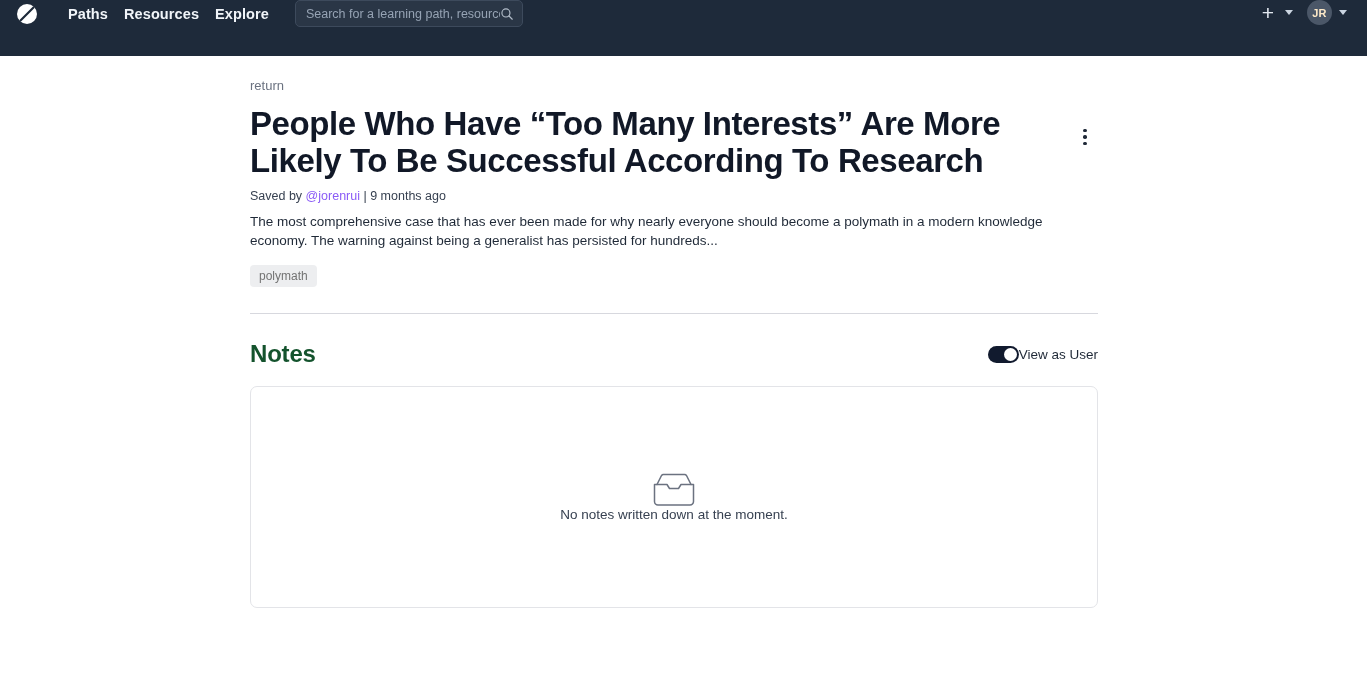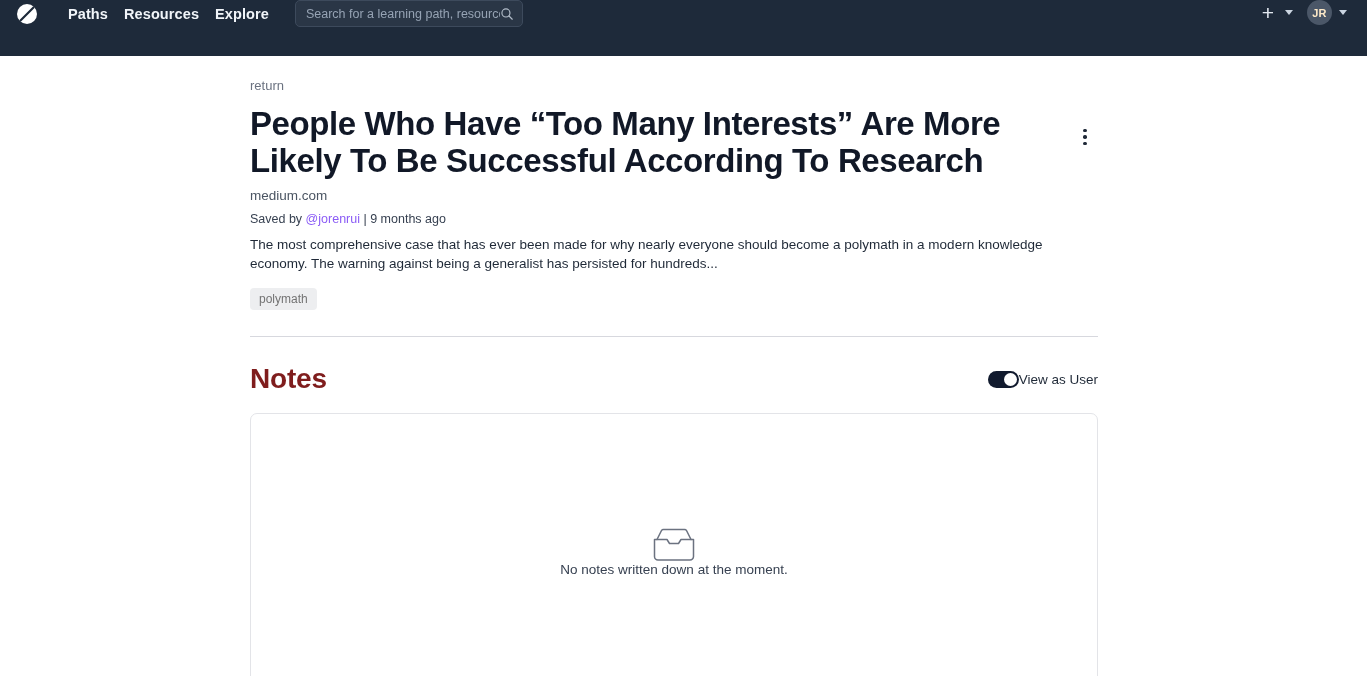--- a/index.html
+++ b/index.html
@@ -226,23 +226,23 @@
     margin-top: 26px;
   }
 
   .notes-header {
     display: flex;
     align-items: center;
     margin-top: 26px;
   }
 
   .notes-title {
-    font-size: 28px;
+    font-size: 24px;
     font-weight: 700;
-    color: #7f1d1d;
+    color: #14532d;
     letter-spacing: -0.2px;
   }
 
   .notes-toggle-wrap {
     margin-left: auto;
     display: flex;
     align-items: center;
   }
 
   .toggle {
@@ -265,21 +265,21 @@
   }
 
   .toggle-label {
     font-size: 13.5px;
     color: #1f2937;
     white-space: nowrap;
   }
 
   .notes-box {
     margin-top: 18px;
-    height: 278px;
+    height: 222px;
     border: 1px solid #e3e4e8;
     border-radius: 7px;
     background: #fff;
     display: flex;
     flex-direction: column;
     align-items: center;
     justify-content: center;
   }
 
   .inbox-icon { width: 42px; height: 34px; }
@@ -331,21 +331,20 @@
 
     <div class="title-row">
       <h1 class="article-title">People Who Have “Too Many Interests” Are More Likely To Be Successful According To Research</h1>
       <div class="kebab-btn">
         <span></span>
         <span></span>
         <span></span>
       </div>
     </div>
 
-    <div class="source">medium.com</div>
 
     <div class="saved-line">
       <span>Saved by </span><a class="saved-user" href="#">@jorenrui</a><span> | </span><span>9 months ago</span>
     </div>
 
     <p class="description">The most comprehensive case that has ever been made for why nearly everyone should become a polymath in a modern knowledge economy. The warning against being a generalist has persisted for hundreds...</p>
 
     <div class="tags">
       <span class="tag">polymath</span>
     </div>

